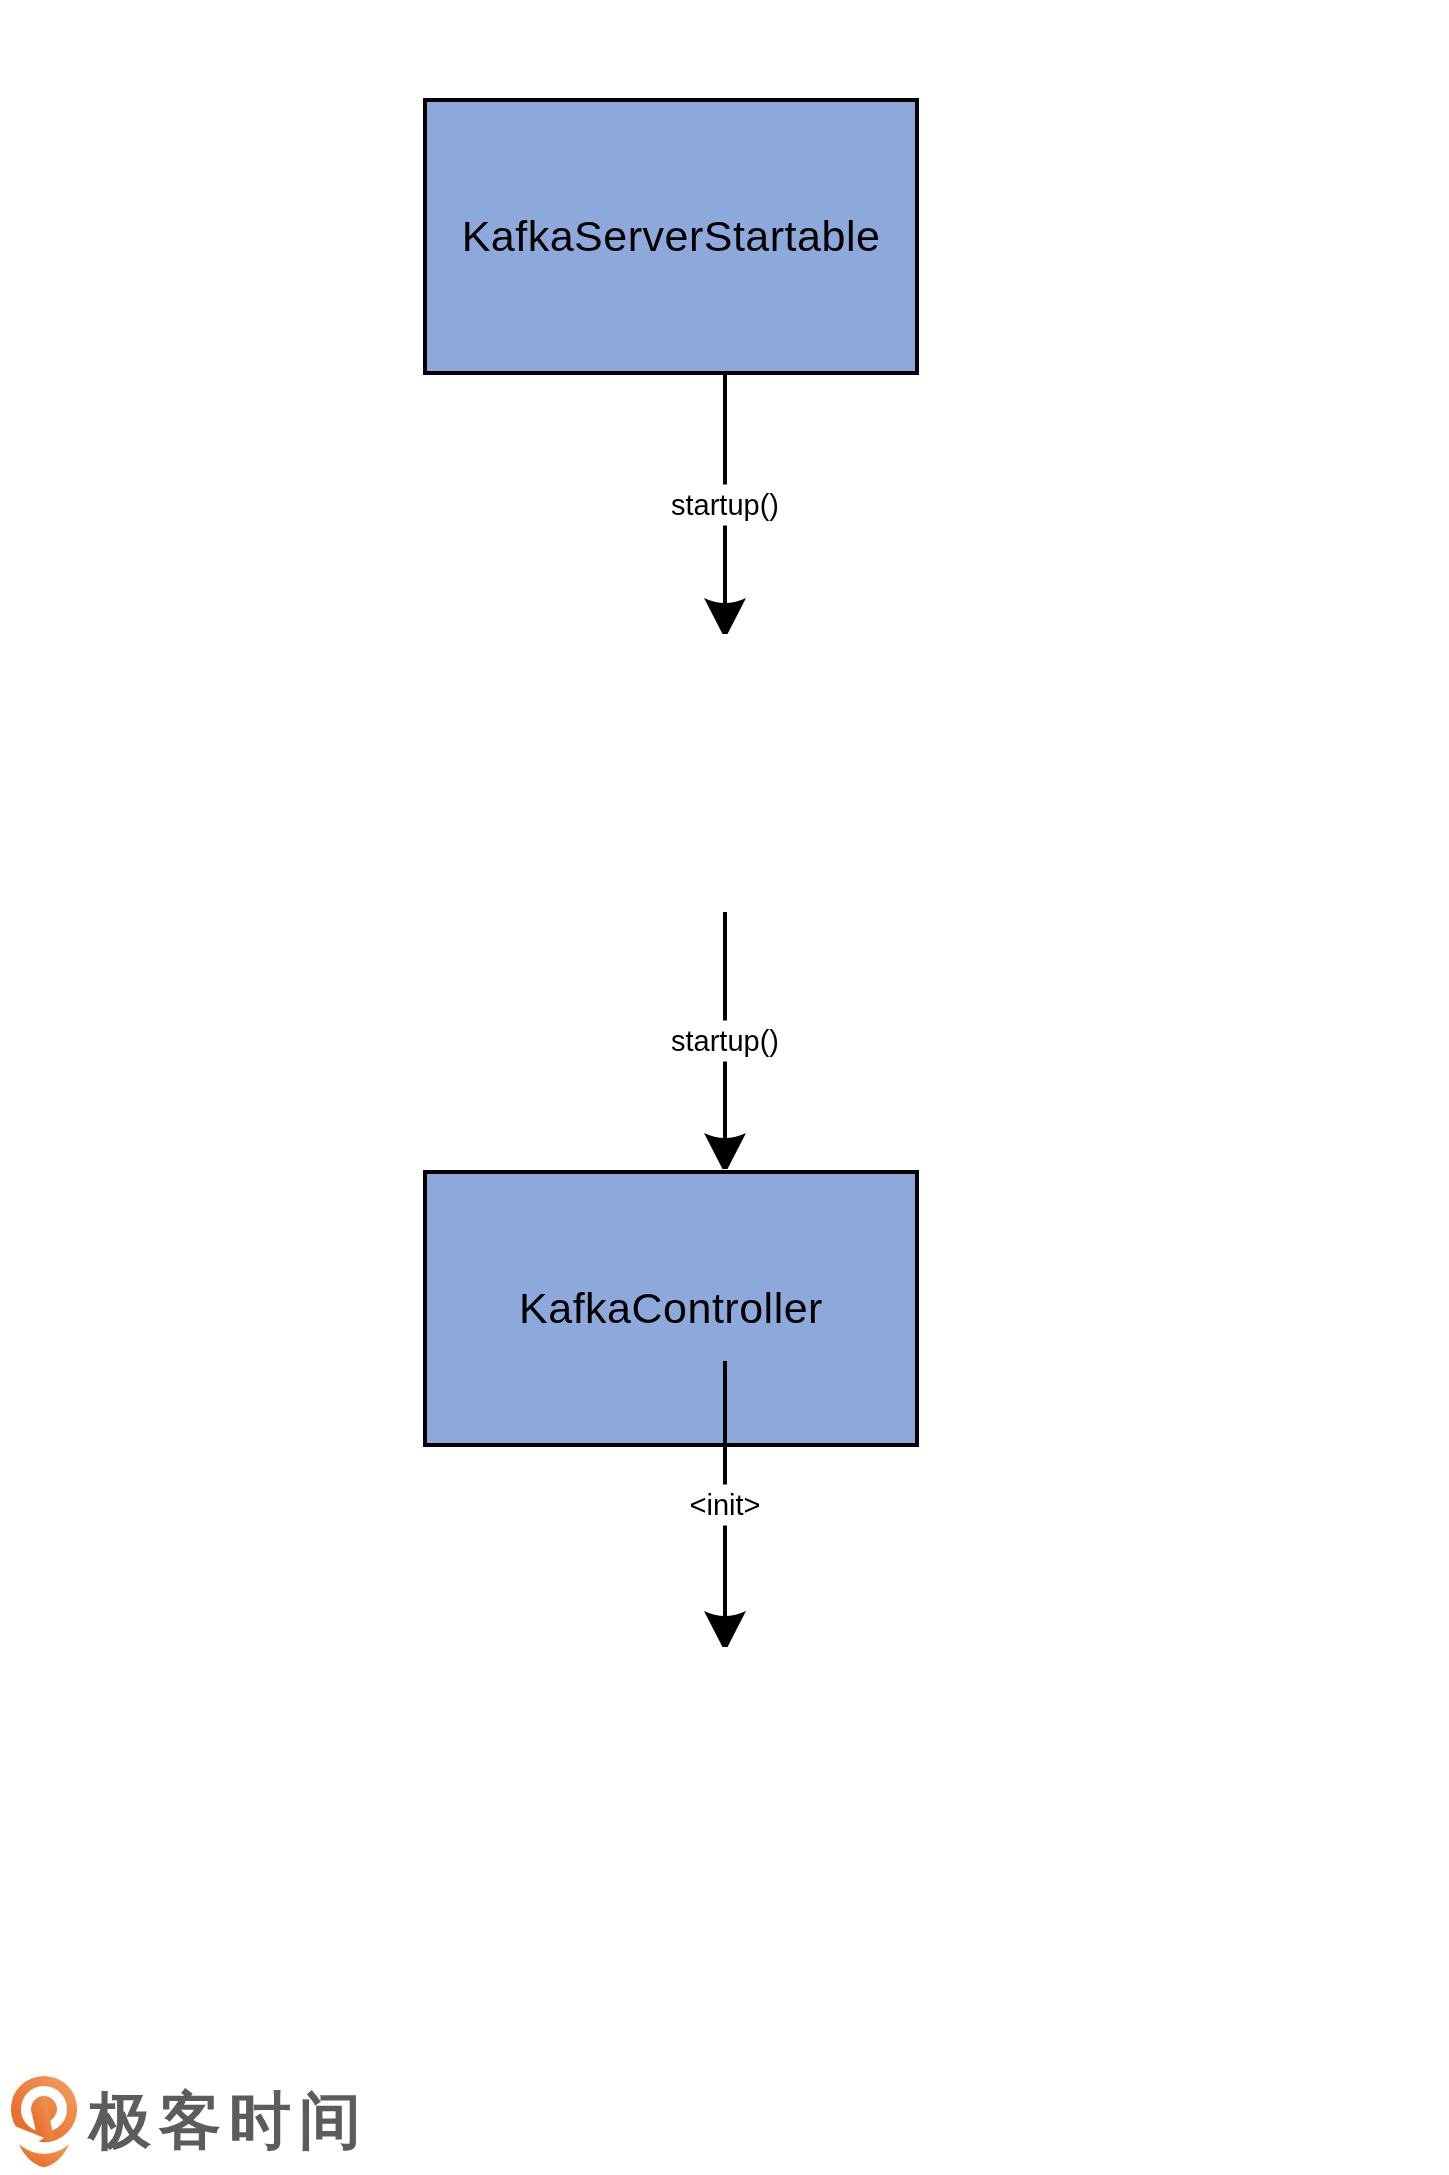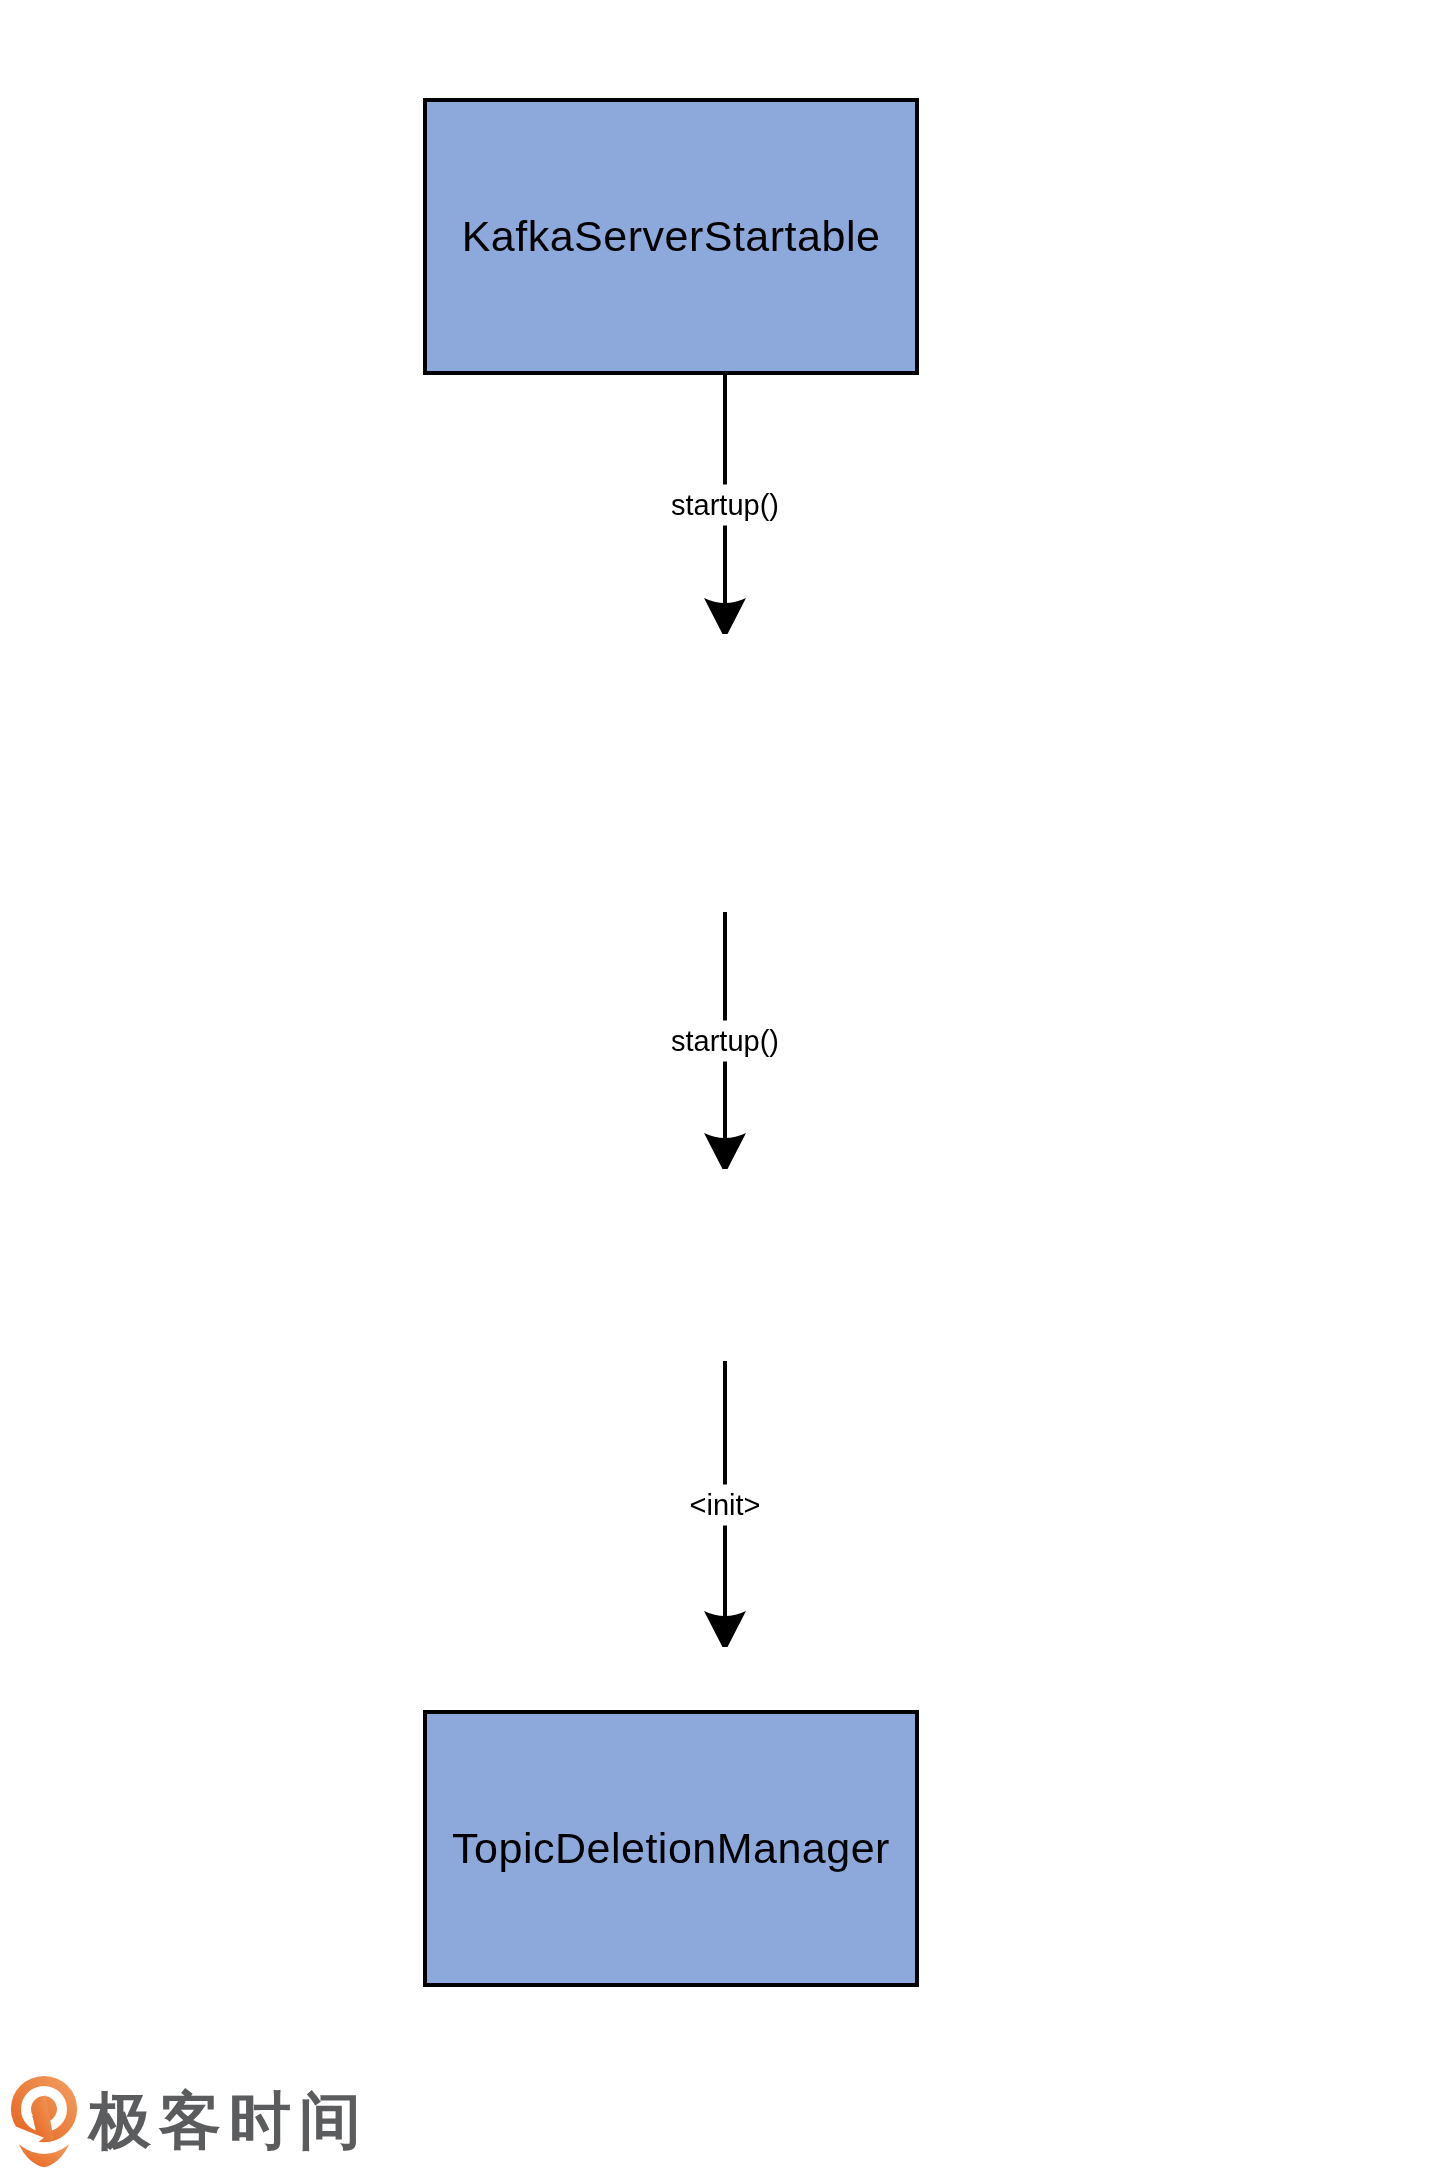--- a/index.html
+++ b/index.html
@@ -66,22 +66,22 @@
   }
 </style>
 </head>
 <body>
 
 <div class="canvas">
 
   <div class="node n0">
     <span>KafkaServerStartable</span>
   </div>
-  <div class="node n3">
-    <span>TopicDeletionManager</span>
+  <div class="node n2">
+    <span>KafkaController</span>
   </div>
 
   <div class="edge e0">
     <div class="edge-line"></div>
     <div class="edge-arrow">
       <svg viewBox="0 0 44 38" width="44" height="38" aria-hidden="true">
         <path d="M1 1 Q22 11 43 1 L24.5 37 L19.5 37 Z"></path>
       </svg>
     </div>
     <div class="edge-label">startup()</div>

